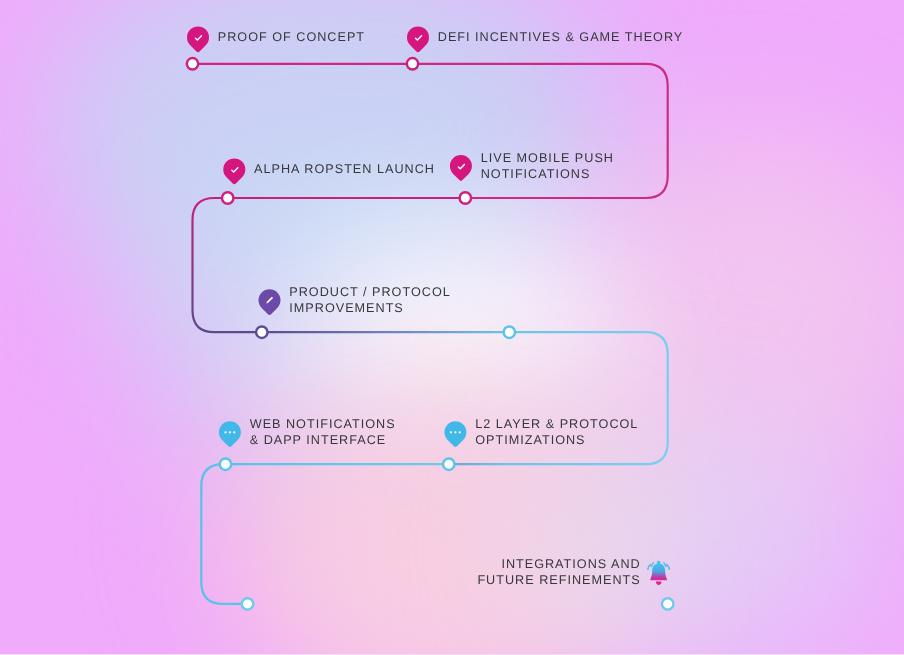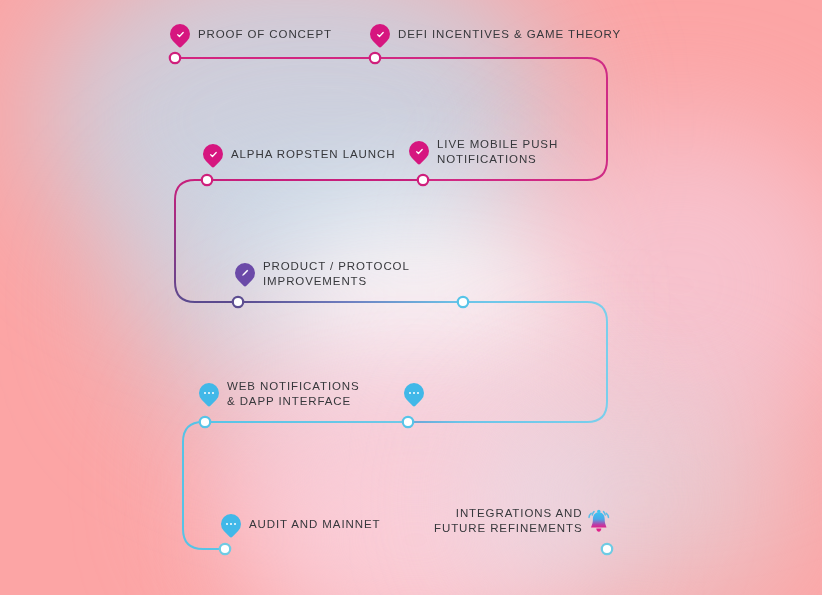--- a/index.html
+++ b/index.html
@@ -9,21 +9,21 @@
     background: #ffffff;
   }
   body {
     font-family: "Liberation Sans", sans-serif;
   }
   #stage {
     position: relative;
     width: 822px;
     height: 595px;
     overflow: hidden;
-    background: #fca5a5;
+    background: #f0abfc;
   }
 
   
   .bg-layer {
     position: absolute;
     inset: 0;
     pointer-events: none;
   }
   .blob {
     position: absolute;
@@ -307,34 +307,24 @@
   <div class="milestone" style="left:404px; top:379px; align-items:flex-start;">
     <span class="bubble cyan" style="margin-top:4px;">
       <span class="glyph">
           <span class="dots">
             <i></i>
             <i></i>
             <i></i>
           </span>
         </span>
     </span>
-  </div>
-
-  <div class="milestone" style="left:221px; top:514px;">
-    <span class="bubble cyan">
-      <span class="glyph">
-          <span class="dots">
-            <i></i>
-            <i></i>
-            <i></i>
-          </span>
-        </span>
-    </span>
-    <span class="ms-label">AUDIT AND MAINNET</span>
-  </div>
+    <span class="ms-label">L2 LAYER &amp; PROTOCOL
+OPTIMIZATIONS</span>
+  </div>
+
 
   <div class="milestone reverse" style="left:434px; top:506px; align-items:center; gap:4px;">
     <span class="bell-wrap">
       <svg width="26" height="30" viewBox="0 0 26 30">
 
         <path d="M5.2 7.4 Q3.2 9.0 3.0 11.4" fill="none" stroke="#5bbde8" stroke-width="1.5" stroke-linecap="round"></path>
         <path d="M8.0 5.6 Q6.6 7.0 6.3 9.0" fill="none" stroke="#5bbde8" stroke-width="1.5" stroke-linecap="round"></path>
         <path d="M20.3 7.4 Q22.3 9.0 22.5 11.4" fill="none" stroke="#5bbde8" stroke-width="1.5" stroke-linecap="round"></path>
         <path d="M17.5 5.6 Q18.9 7.0 19.2 9.0" fill="none" stroke="#5bbde8" stroke-width="1.5" stroke-linecap="round"></path>
 

